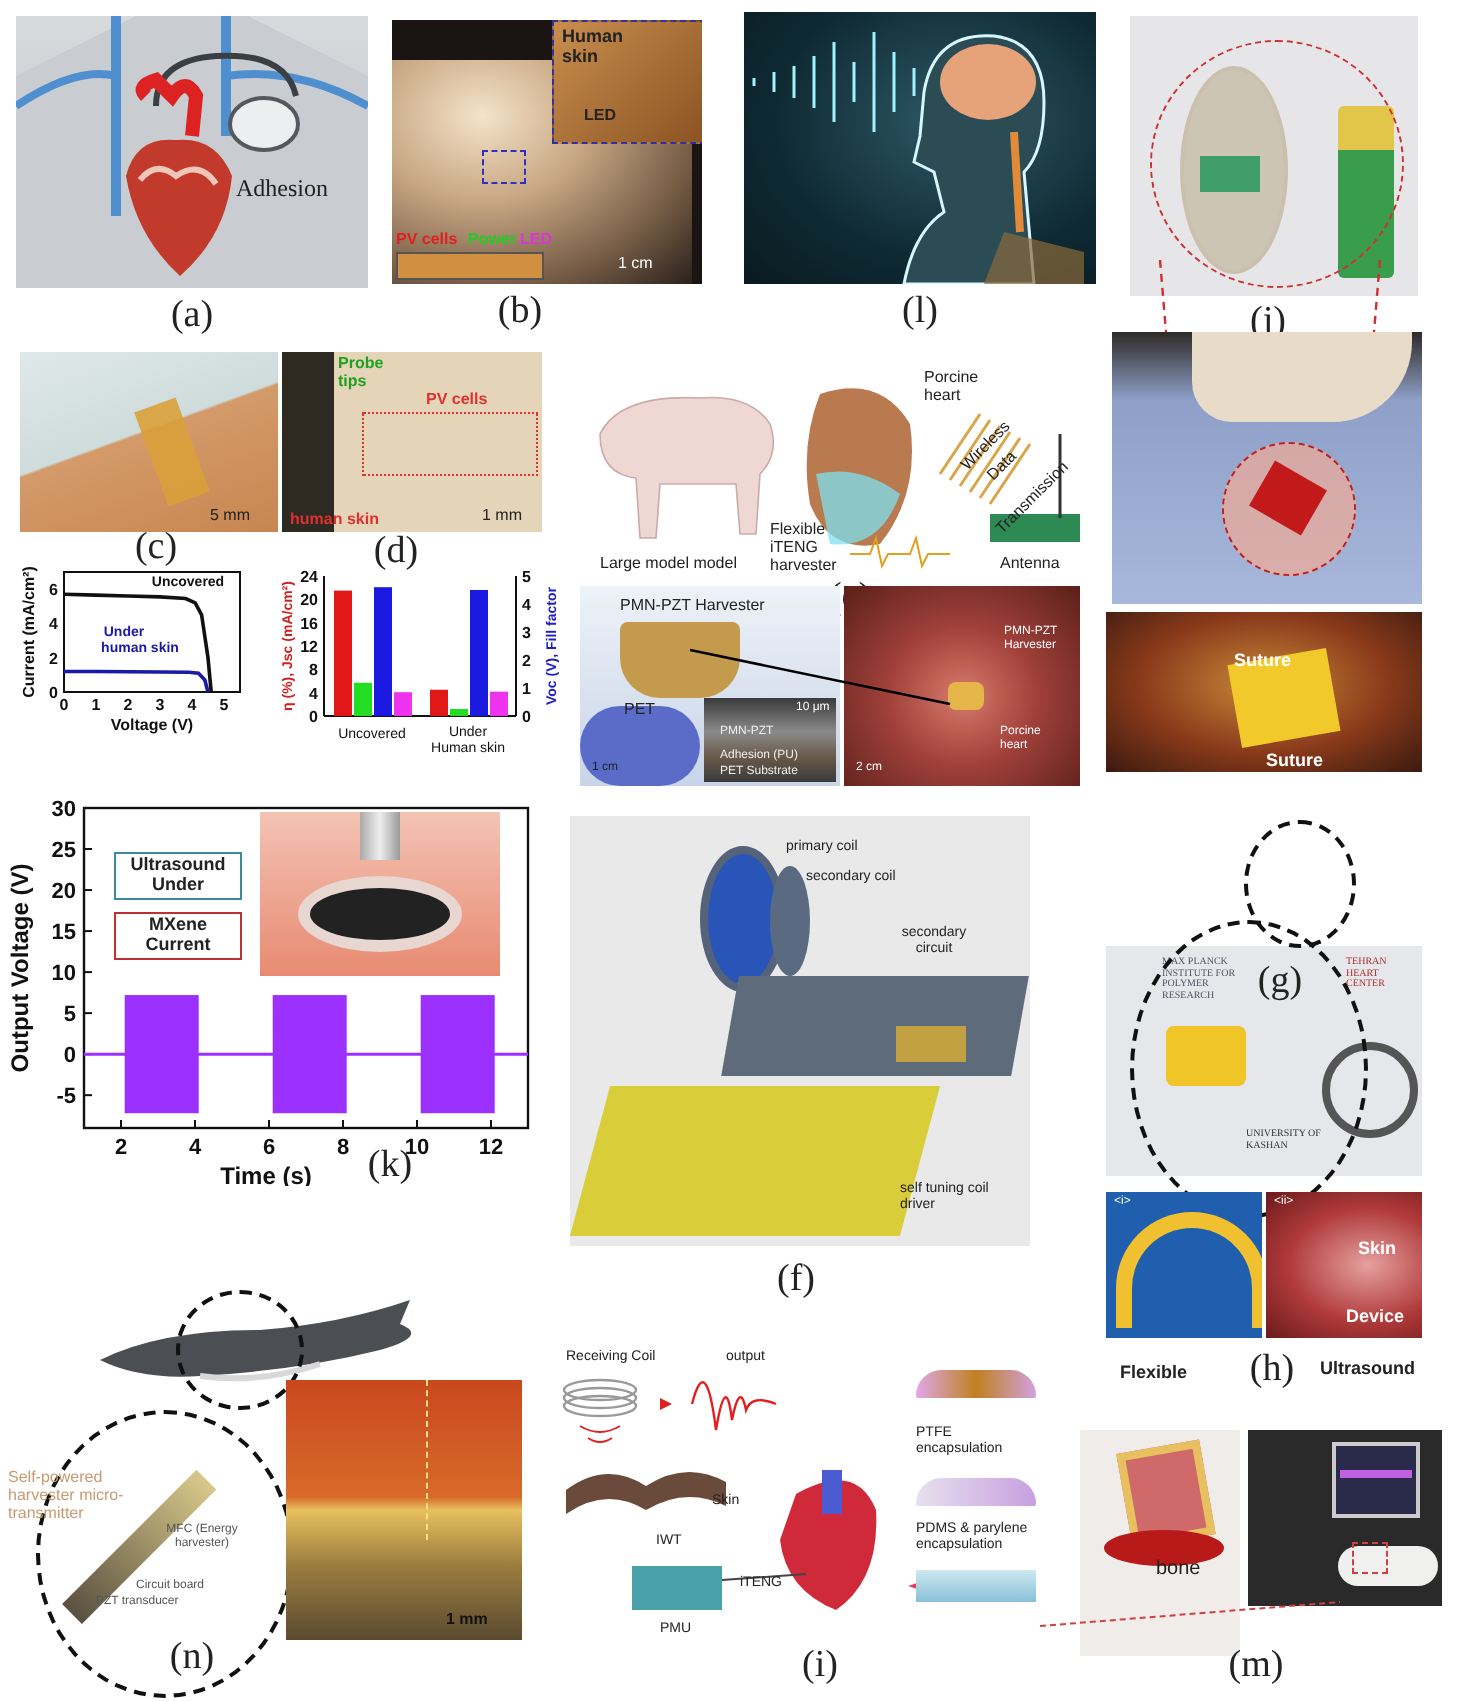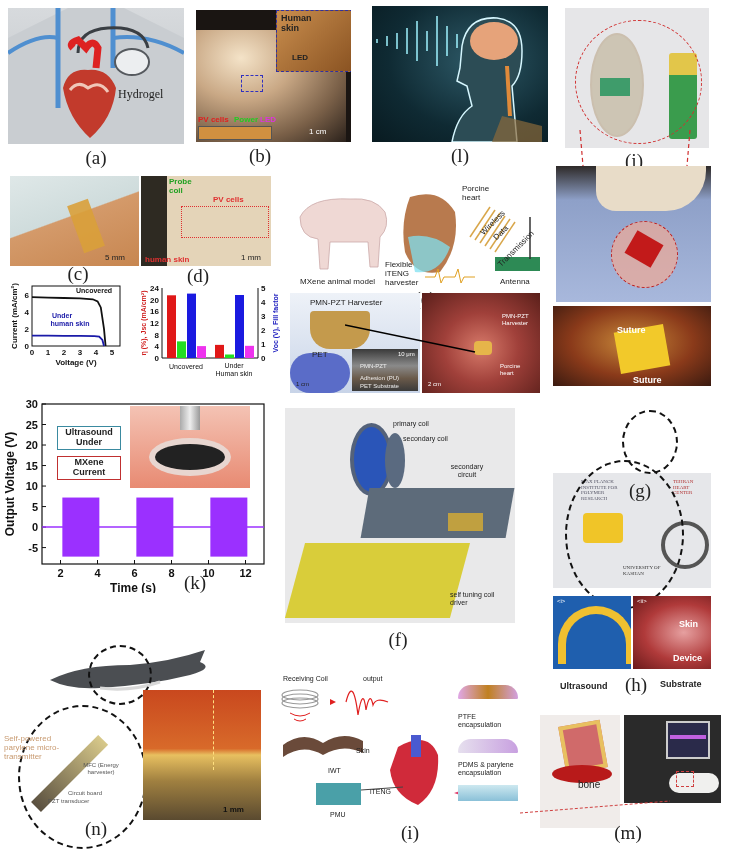--- a/index.html
+++ b/index.html
@@ -19,21 +19,21 @@
     <path d="M50,0 L50,100" stroke="#4f8fd0" stroke-width="5" fill="none"></path>
     <path d="M105,0 L105,60" stroke="#4f8fd0" stroke-width="5" fill="none"></path>
     <path d="M0,45 Q30,25 50,30" stroke="#4f8fd0" stroke-width="4" fill="none"></path>
     <path d="M176,45 Q140,25 105,30" stroke="#4f8fd0" stroke-width="4" fill="none"></path>
     <path d="M70,45 Q70,22 100,20 Q135,18 140,40" stroke="#3a3f44" stroke-width="3" fill="none"></path>
     <ellipse cx="124" cy="54" rx="17" ry="13" fill="#eceef0" stroke="#55595e" stroke-width="2"></ellipse>
     <path d="M65,40 Q60,35 70,32 L78,40 Q85,30 90,40 L88,60" stroke="#d22" stroke-width="7" fill="none"></path>
     <path d="M55,80 Q60,60 80,62 Q100,60 108,80 Q105,110 82,130 Q60,110 55,80 Z" fill="#c23a2c"></path>
     <path d="M62,82 Q70,72 80,80 Q92,72 100,84" stroke="#f0c6b8" stroke-width="3" fill="none"></path>
   </svg>
-  <div class="lbl" style="left:110px;top:80px;font-family:'Liberation Serif',serif;font-size:12px;color:#222;">Hydrogel</div>
+  <div class="lbl" style="left:110px;top:80px;font-family:'Liberation Serif',serif;font-size:12px;color:#222;">Adhesion</div>
 </div>
 <div class="cap" style="left:66px;top:147px;">(a)</div>
 
 <div class="panel" style="left:196px;top:10px;width:155px;height:132px;background:#1a1512;">
   <div style="position:absolute;left:0;top:20px;width:150px;height:112px;background:radial-gradient(ellipse at 30% 25%,#f4e3c8 0%,#c9a885 35%,#7a6048 70%,#2a211b 100%);"></div>
   <div style="position:absolute;left:80px;top:0;width:75px;height:60px;background:linear-gradient(135deg,#c98e4e,#8a5322);border:1px dashed #3030a0;"></div>
   <div class="lbl bold" style="left:85px;top:4px;font-size:9px;width:40px;white-space:normal;color:#222;">Human skin</div>
   <div class="lbl bold" style="left:96px;top:44px;font-size:8px;color:#222;">LED</div>
   <div style="position:absolute;left:45px;top:65px;width:20px;height:15px;border:1px dashed #3030c0;"></div>
   <div class="lbl bold" style="left:2px;top:106px;color:#e02020;">PV cells</div>
@@ -79,21 +79,21 @@
 </svg>
 
 <div class="panel" style="left:10px;top:176px;width:129px;height:90px;background:linear-gradient(160deg,#dfe8e8 0%,#cfdcdc 45%,#d49a6a 46%,#c78650 100%);">
   <div style="position:absolute;left:65px;top:25px;width:22px;height:50px;background:#d9a03a;transform:rotate(-20deg);opacity:0.9;"></div>
   <div class="lbl" style="left:95px;top:78px;color:#222;">5 mm</div>
 </div>
 <div class="cap" style="left:48px;top:263px;">(c)</div>
 
 <div class="panel" style="left:141px;top:176px;width:130px;height:90px;background:#e4d4b8;">
   <div style="position:absolute;left:0;top:0;width:26px;height:90px;background:#2e2a22;"></div>
-  <div class="lbl bold" style="left:28px;top:2px;color:#20a020;width:30px;white-space:normal;">Probe coil</div>
+  <div class="lbl bold" style="left:28px;top:2px;color:#20a020;width:30px;white-space:normal;">Probe tips</div>
   <div class="lbl bold" style="left:72px;top:20px;color:#e03030;">PV cells</div>
   <div style="position:absolute;left:40px;top:30px;width:86px;height:30px;border:1.5px dotted #e03030;"></div>
   <div class="lbl bold" style="left:4px;top:80px;color:#e03030;">human skin</div>
   <div class="lbl" style="left:100px;top:78px;color:#222;">1 mm</div>
 </div>
 <div class="cap" style="left:168px;top:265px;">(d)</div>
 
 <div class="panel" style="left:10px;top:278px;width:125px;height:100px;">
   <svg id="chart-c" width="125" height="100">
       <rect x="22" y="8" width="88" height="60" fill="none" stroke="#111" stroke-width="1"></rect>
@@ -165,21 +165,21 @@
         <line x1="205" y1="75" x2="225" y2="45"></line>
     </g>
     <rect x="205" y="80" width="45" height="14" fill="#2d8a55"></rect>
     <line x1="240" y1="40" x2="240" y2="82" stroke="#333" stroke-width="1.5"></line>
     <polyline points="135,100 145,100 148,92 151,106 154,100 165,100 168,92 171,106 174,100 185,100" fill="none" stroke="#e0a020" stroke-width="1"></polyline>
   </svg>
   <div class="lbl" style="left:172px;top:8px;width:32px;white-space:normal;">Porcine heart</div>
   <div class="lbl" style="left:188px;top:42px;transform:rotate(-45deg);">Wireless</div>
   <div class="lbl" style="left:203px;top:52px;transform:rotate(-45deg);">Data</div>
   <div class="lbl" style="left:203px;top:68px;transform:rotate(-45deg);">Transmission</div>
-  <div class="lbl" style="left:10px;top:101px;">MXene animal model</div>
+  <div class="lbl" style="left:10px;top:101px;">Large model model</div>
   <div class="lbl" style="left:95px;top:84px;width:40px;white-space:normal;">Flexible iTENG harvester</div>
   <div class="lbl" style="left:210px;top:101px;">Antenna</div>
 </div>
 <div class="cap" style="left:395px;top:288px;">(e)</div>
 
 <div class="panel" style="left:290px;top:293px;width:130px;height:100px;background:linear-gradient(180deg,#eef2f8,#c8d4e8);">
   <div class="lbl" style="left:20px;top:6px;">PMN-PZT Harvester</div>
   <div style="position:absolute;left:20px;top:18px;width:60px;height:38px;background:#c49a4c;border-radius:4px 4px 20px 20px;"></div>
   <div style="position:absolute;left:0;top:60px;width:60px;height:40px;background:#5a6cc8;border-radius:20px;"></div>
   <div class="lbl" style="left:22px;top:58px;">PET</div>
@@ -284,31 +284,31 @@
 
 <div class="panel" style="left:553px;top:596px;width:78px;height:73px;background:#1f5fae;">
   <div style="position:absolute;left:5px;top:10px;width:60px;height:50px;border:8px solid #f0c030;border-bottom:none;border-radius:40px 40px 0 0;"></div>
   <div class="lbl" style="left:4px;top:2px;color:#fff;font-size:6px;">&lt;i&gt;</div>
 </div>
 <div class="panel" style="left:633px;top:596px;width:78px;height:73px;background:radial-gradient(ellipse at 65% 50%,#e6a0a0 0%,#b03a3a 55%,#6a1a1a 100%);">
   <div class="lbl bold" style="left:46px;top:24px;color:#fff;font-size:9px;">Skin</div>
   <div class="lbl bold" style="left:40px;top:58px;color:#fff;font-size:9px;">Device</div>
   <div class="lbl" style="left:4px;top:2px;color:#fff;font-size:6px;">&lt;ii&gt;</div>
 </div>
-<div class="lbl bold" style="left:560px;top:682px;font-size:9px;">Ultrasound</div>
+<div class="lbl bold" style="left:560px;top:682px;font-size:9px;">Flexible</div>
 <div class="cap" style="left:606px;top:674px;">(h)</div>
-<div class="lbl bold" style="left:660px;top:680px;font-size:9px;">Substrate</div>
+<div class="lbl bold" style="left:660px;top:680px;font-size:9px;">Ultrasound</div>
 
 <svg style="position:absolute;left:40px;top:640px;" width="180" height="60">
   <path d="M10,40 Q40,25 90,25 Q130,22 165,10 L160,22 Q175,28 150,35 Q110,45 60,48 Q30,50 10,40 Z" fill="#4b4e52"></path>
   <path d="M60,48 Q90,52 120,42" stroke="#d8d8d8" stroke-width="3" fill="none"></path>
 </svg>
 <div style="position:absolute;left:88px;top:645px;width:60px;height:56px;border:2px dashed #111;border-radius:50%;"></div>
 <div style="position:absolute;left:18px;top:705px;width:125px;height:140px;border:2px dashed #111;border-radius:50%;"></div>
-<div class="lbl" style="left:4px;top:735px;color:#c89a70;font-size:8px;width:62px;white-space:normal;">Self-powered parylene micro-transmitter</div>
+<div class="lbl" style="left:4px;top:735px;color:#c89a70;font-size:8px;width:62px;white-space:normal;">Self-powered harvester micro-transmitter</div>
 <div style="position:absolute;left:36px;top:750px;width:95px;height:14px;background:linear-gradient(90deg,#5a5040,#d8c98a);transform:rotate(-45deg);transform-origin:left center;top:800px;"></div>
 <div class="lbl" style="left:78px;top:762px;font-size:6px;width:46px;white-space:normal;text-align:center;color:#555;">MFC (Energy harvester)</div>
 <div class="lbl" style="left:68px;top:790px;font-size:6px;color:#555;">Circuit board</div>
 <div class="lbl" style="left:48px;top:798px;font-size:6px;color:#555;">PZT transducer</div>
 <div class="cap" style="left:66px;top:818px;">(n)</div>
 <div class="panel" style="left:143px;top:690px;width:118px;height:130px;background:linear-gradient(180deg,#c9481e 0%,#d86a2a 45%,#e8c060 50%,#a08040 70%,#5a4a30 100%);">
   <div style="position:absolute;left:70px;top:0;width:0;height:80px;border-left:1px dashed #ffe080;"></div>
   <div class="lbl bold" style="left:80px;top:116px;font-size:8px;color:#111;">1 mm</div>
 </div>
 

